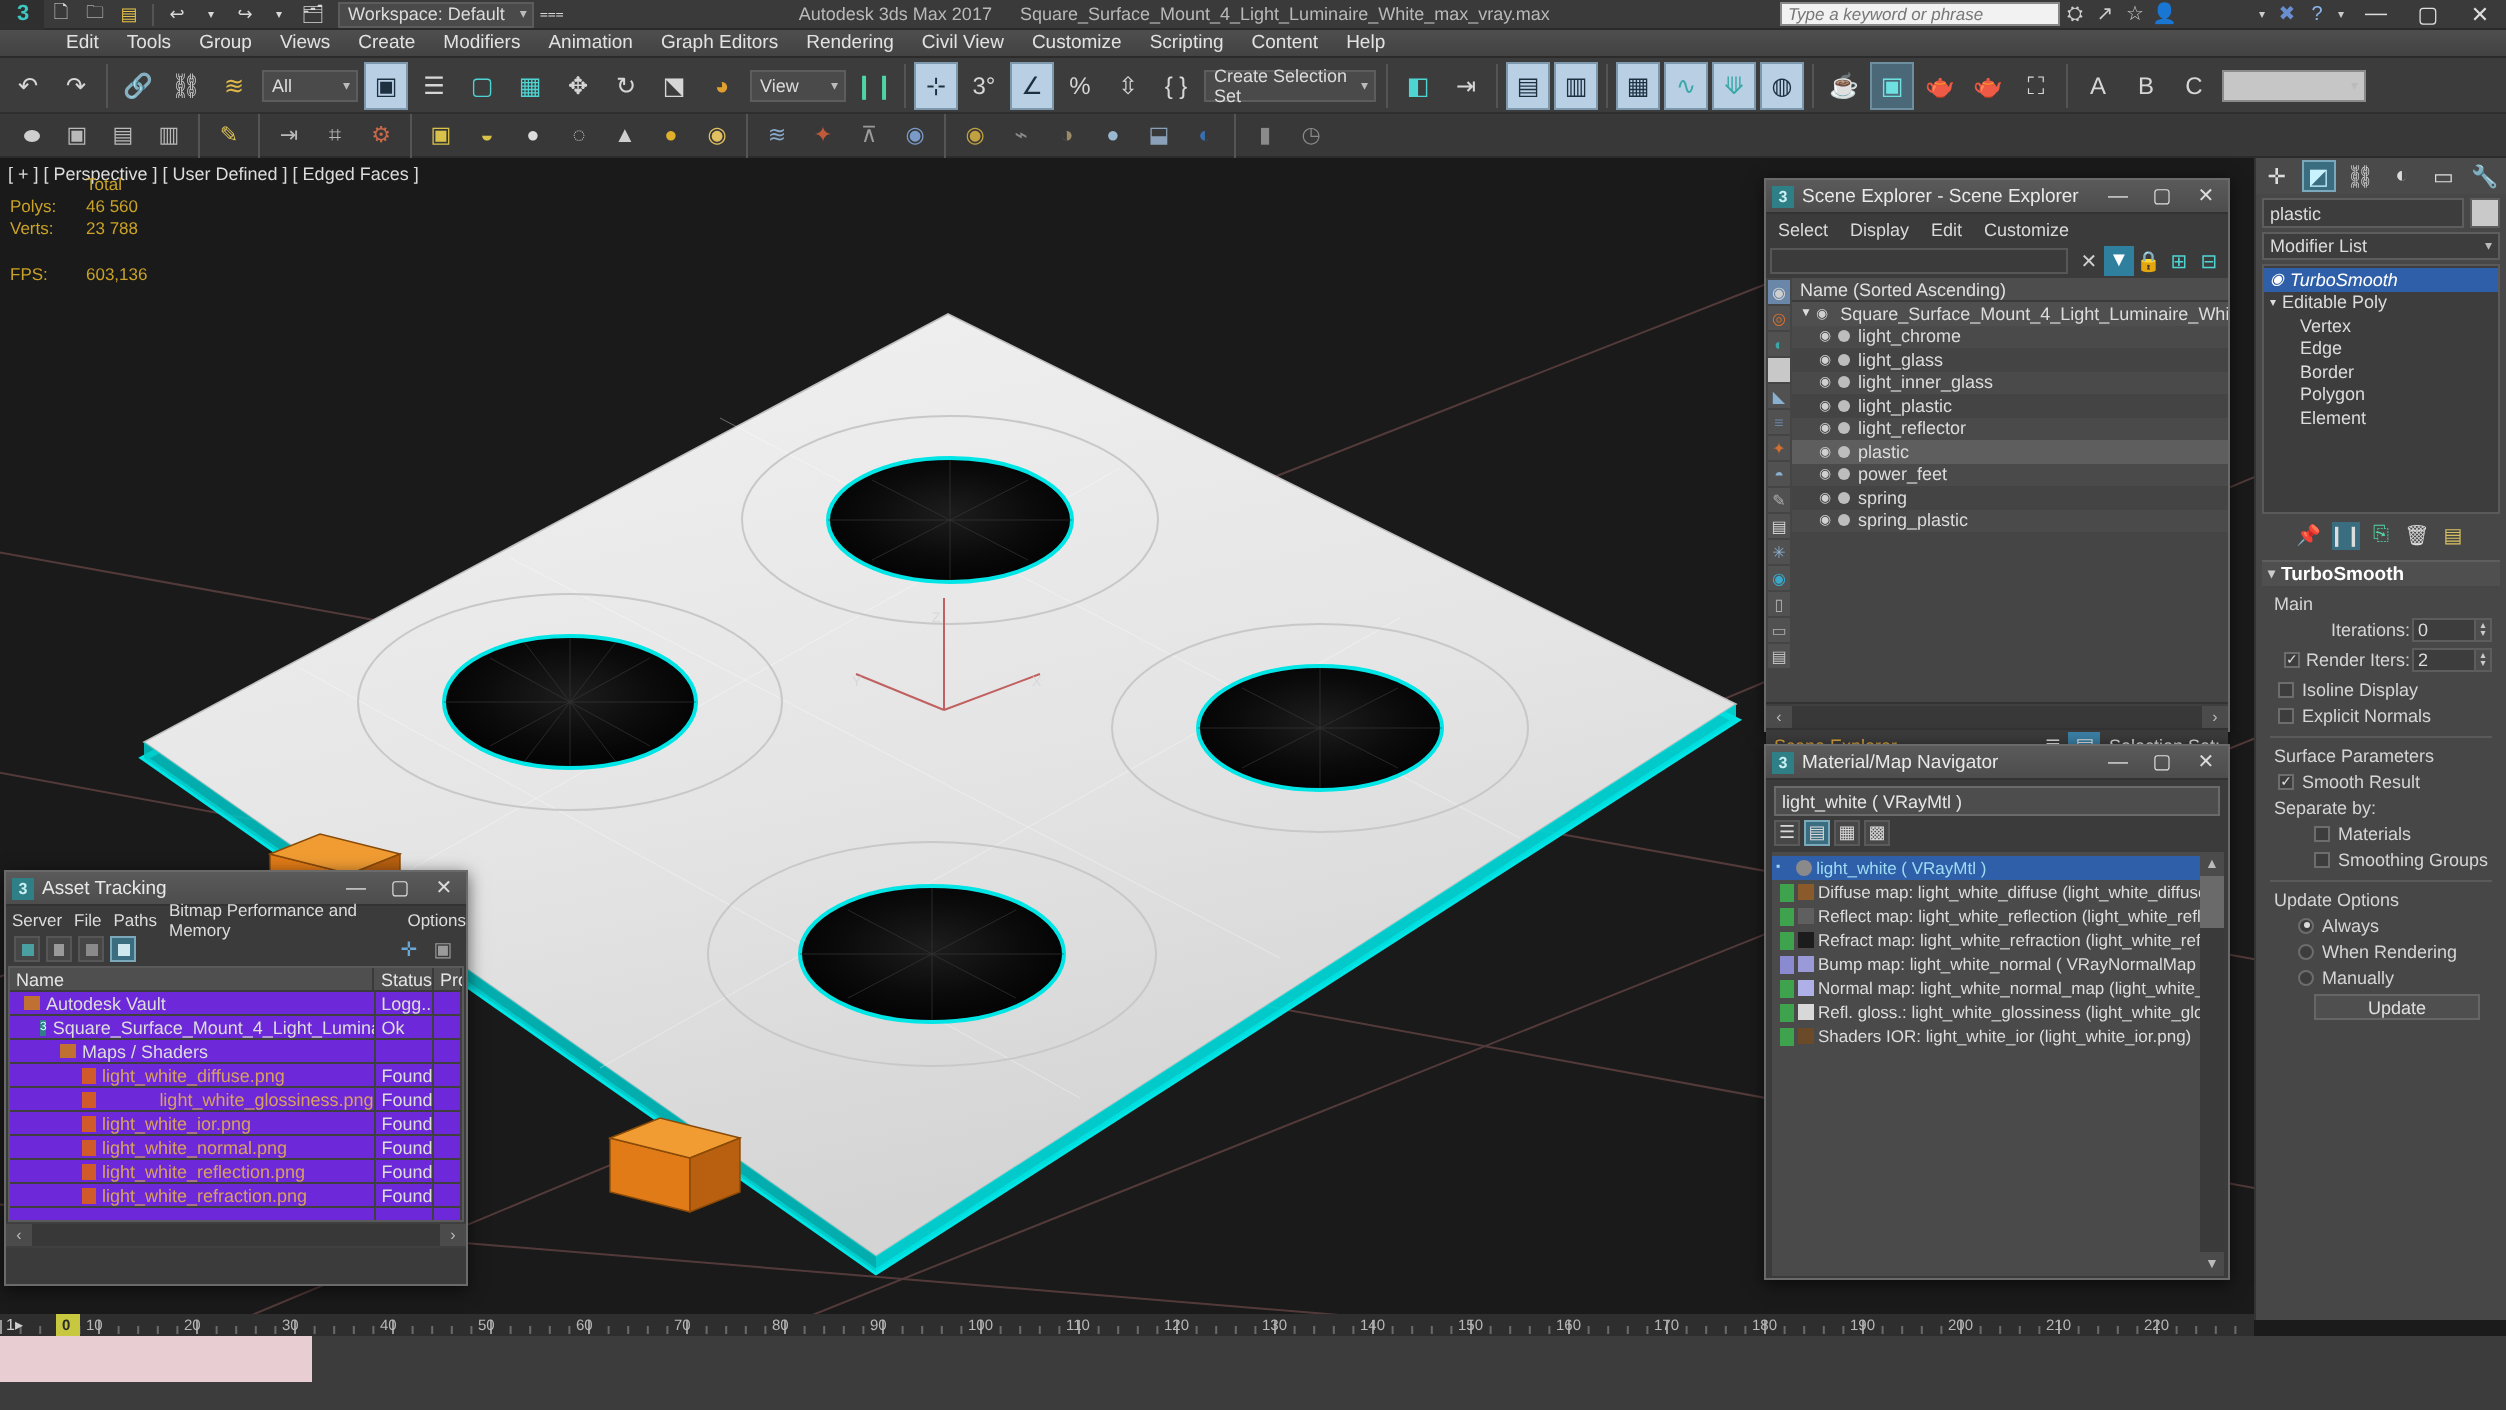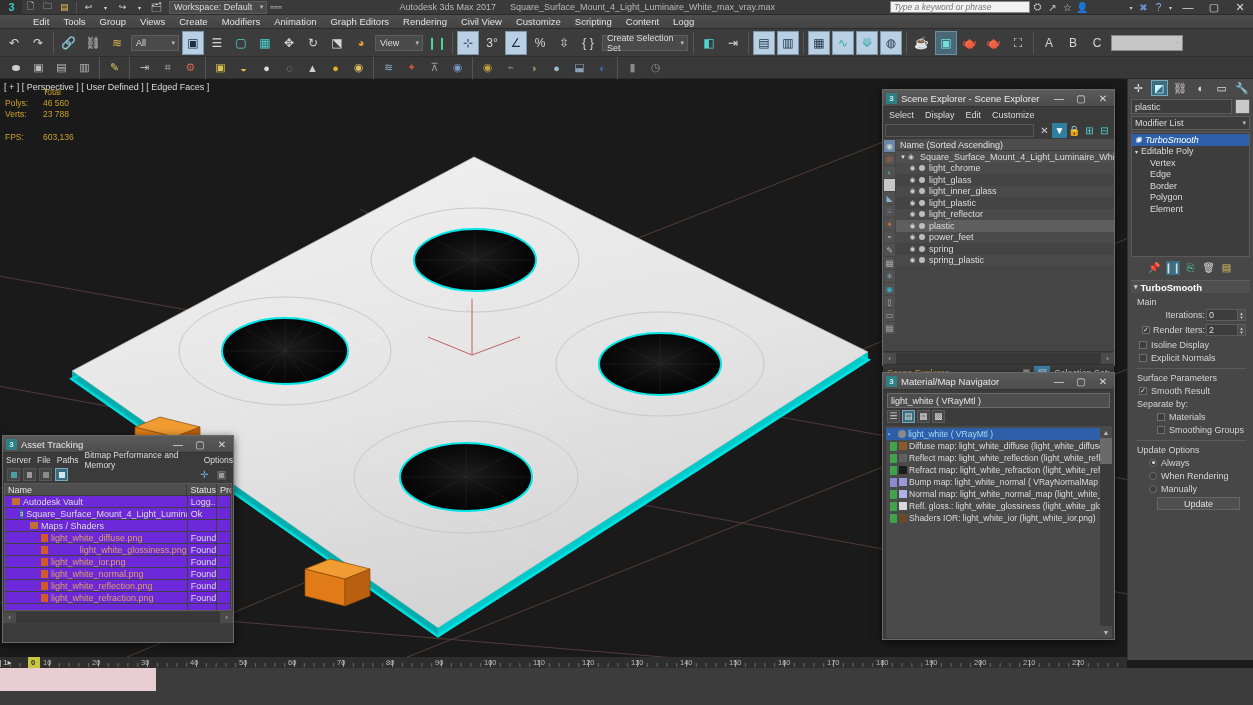--- a/index.html
+++ b/index.html
@@ -272,21 +272,21 @@
   <div class="mi">Views</div>
   <div class="mi">Create</div>
   <div class="mi">Modifiers</div>
   <div class="mi">Animation</div>
   <div class="mi">Graph Editors</div>
   <div class="mi">Rendering</div>
   <div class="mi">Civil View</div>
   <div class="mi">Customize</div>
   <div class="mi">Scripting</div>
   <div class="mi">Content</div>
-  <div class="mi">Logg</div>
+  <div class="mi">Help</div>
 </div>
 
 <div id="toolbar1" class="abs">
   <div class="tbtn">↶</div>
   <div class="tbtn">↷</div>
   <div class="tsep"></div>
   <div class="tbtn">🔗</div>
   <div class="tbtn">⛓</div>
   <div class="tbtn" style="color:#e0b84a;">≋</div>
   <div class="combo" style="width:48px;">

